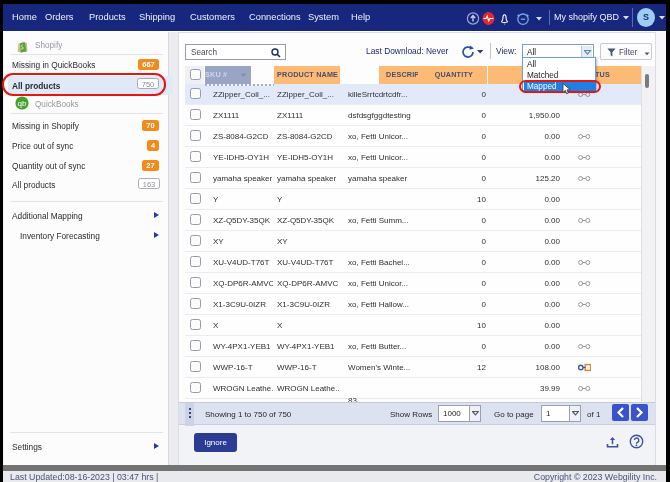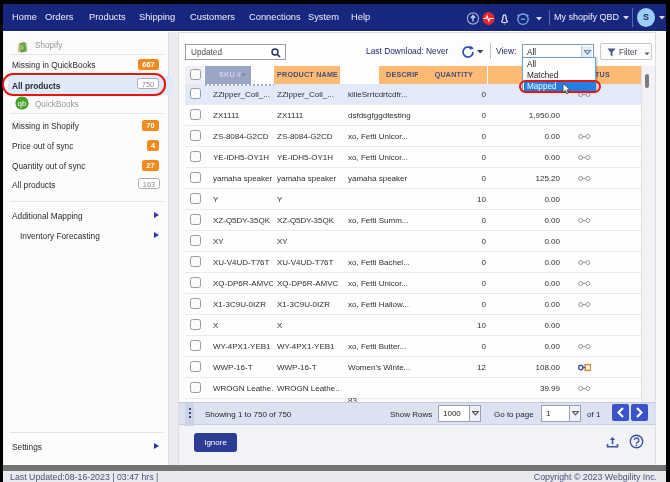--- a/index.html
+++ b/index.html
@@ -125,40 +125,40 @@
   <span class="arrow-r" style="left:150px;top:200px;"></span>
   <span class="sdiv" style="top:400px;"></span>
   <span class="srow" style="left:8px;top:410px;">Settings</span>
   <span class="arrow-r" style="left:150px;top:411px;"></span>
 </div>
 
 <div id="panel"></div>
 <div id="btnstrip"></div>
 
 <div id="searchbox">
-    <span>Updated</span>
+    <span>Search</span>
   <svg class="abs" style="right:4px;top:3px;" width="10" height="10" viewBox="0 0 10 10">
       <circle cx="4" cy="4" r="3" fill="none" stroke="#1e2a6a" stroke-width="1.4"></circle>
       <path d="M6.2 6.2 L9 9" stroke="#1e2a6a" stroke-width="1.6"></path>
     </svg>
 </div>
 <span class="toolbar-text" style="left:366px;top:46px;">Last Download: Never</span>
 <svg class="abs" style="left:460px;top:44px;" width="16" height="16" viewBox="0 0 16 16">
   <path d="M13 8 a5 5 0 1 1 -1.8 -3.8" fill="none" stroke="#2b50b4" stroke-width="1.7"></path>
   <path d="M10.2 1.5 L14 4.4 L9.6 5.8 Z" fill="#2b50b4"></path>
 </svg>
 <svg class="abs" style="left:476px;top:49px;" width="9" height="7">
     <path d="M1 1 l3.2 3.6 3.2-3.6z" fill="#323c66"></path>
   </svg>
 <span class="abs" style="left:490px;top:43px;height:16px;border-left:1px solid #c3c3cb;"></span>
 <span class="toolbar-text" style="left:496px;top:46px;">View:</span>
 
 <div class="th" style="left:185px;width:20px;background:#eef0f6;"></div>
 <div class="chk" style="left:190px;top:69px;"></div>
-<div class="th" style="left:205px;width:47px;background:#9aa4c4;color:#cfd5e8;padding-left:14px;">SKU #
+<div class="th" style="left:205px;width:47px;background:#9aa4c4;color:#cfd5e8;padding-left:0;">SKU #
   <svg class="abs" style="right:4px;top:7px;" width="7" height="5">
       <path d="M0.5 0.5 l3 3.4 3-3.4z" fill="#848ead"></path>
     </svg>
 </div>
 <div class="th" style="left:274px;width:67px;padding-left:3px;">PRODUCT NAME</div>
 <div class="th" style="left:341px;width:77px;padding-left:7px;margin-left:38px;">DESCRIPTION</div>
 <div class="th" style="left:418px;width:70px;text-align:right;padding-right:14px;">QUANTITY</div>
 <div class="th" style="left:488px;width:78px;"></div>
 <div class="th" style="left:566px;width:75px;padding-left:15px;border-right:none;">STATUS</div>
 

